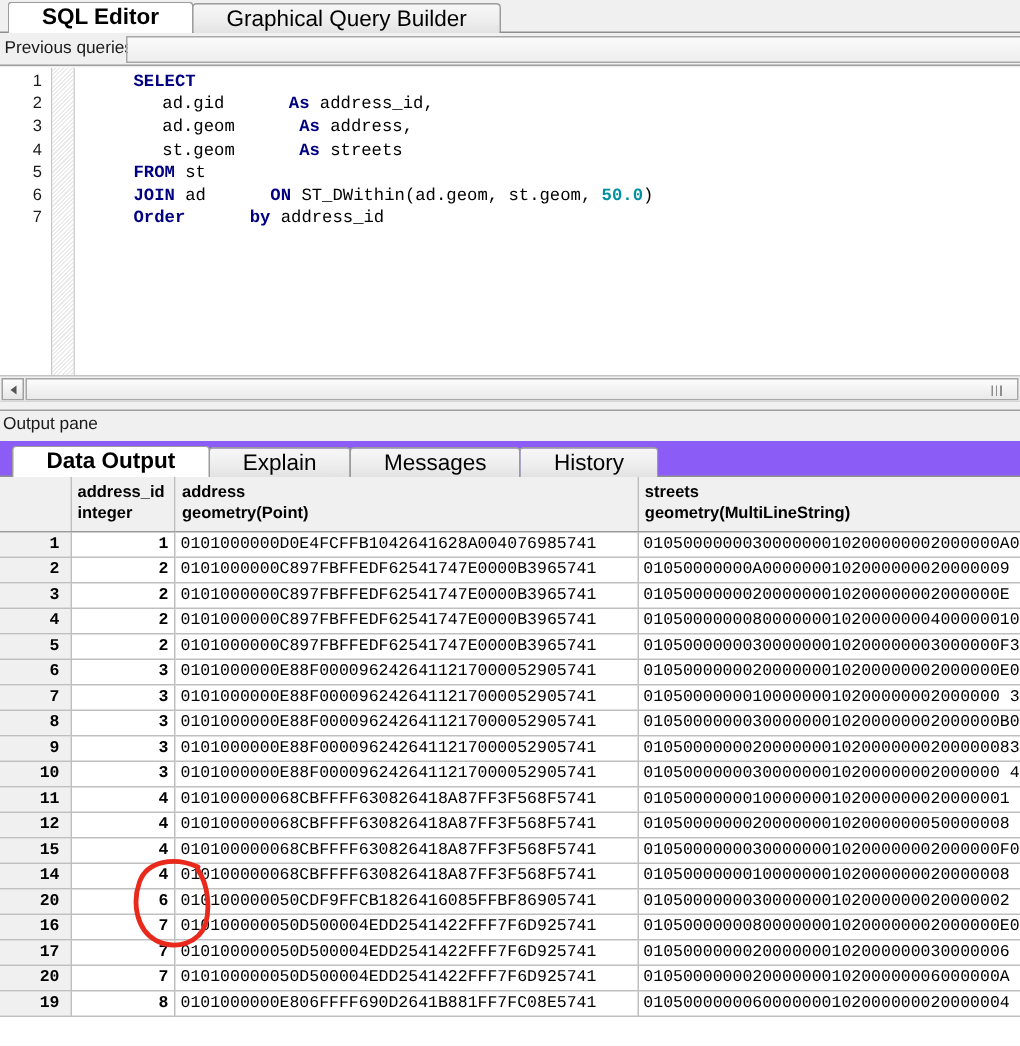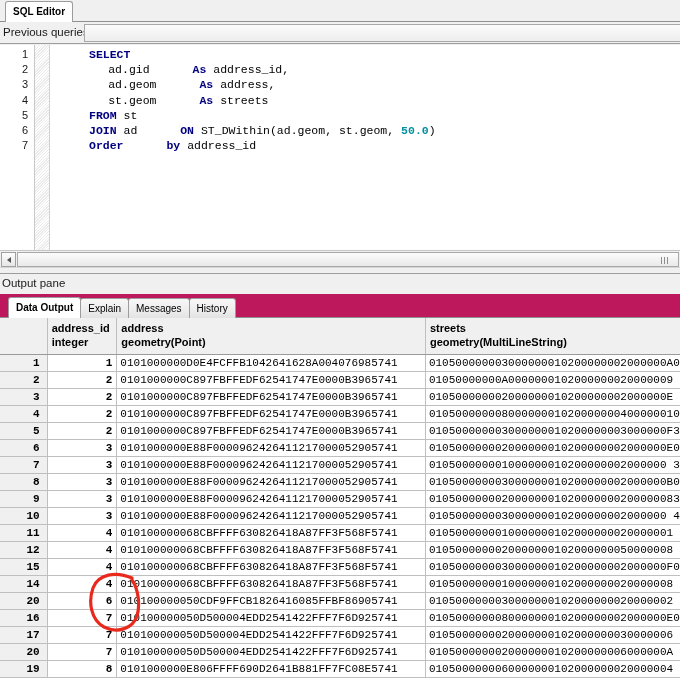--- a/index.html
+++ b/index.html
@@ -17,25 +17,25 @@
   
   .tabstrip{
     position:absolute;left:0;top:0;width:680px;height:22px;
     background:#f0f0f0;
     border-bottom:1px solid #8f8f8f;
     box-sizing:border-box;
   }
   .tabstrip .tabs{position:absolute;left:5px;top:1px;display:flex;align-items:flex-end;}
   .tab{
     height:20px;line-height:19px;
-    padding:0 7px;
+    padding:0 22px;
     background:linear-gradient(to bottom,#fdfdfd 0%,#f2f2f2 50%,#e8e8e8 100%);
     border:1px solid #9c9c9c;border-bottom:none;
     border-radius:3px 3px 0 0;
-    font-size:10px;
+    font-size:15px;
     color:#000;
     margin-right:-1px;
     position:relative;
     box-sizing:border-box;
   }
   .tab.active{
     background:#ffffff;
     font-weight:bold;
     z-index:3;
     height:21px;line-height:20px;
@@ -131,21 +131,21 @@
 
   
   .outlabel{
     position:absolute;left:0;top:274px;width:680px;height:20px;
     background:#f0f0f0;
   }
   .outlabel span{position:absolute;left:2px;top:3px;font-size:11.5px;color:#1a1a1a;text-align:right;}
 
   .outtabstrip{
     position:absolute;left:0;top:294px;width:680px;height:24px;
-    background:#be185d;
+    background:#8b5cf6;
     border-bottom:1px solid #8f8f8f;
     box-sizing:border-box;
   }
   .outtabstrip .tabs{position:absolute;left:8px;top:3px;display:flex;align-items:flex-end;}
 
   
   .grid{
     position:absolute;left:0;top:318px;width:680px;height:379px;
     background:#ffffff;
     overflow:hidden;
@@ -200,20 +200,21 @@
   }
 </style>
 </head>
 <body>
 
 <div class="app">
 
   <div class="tabstrip">
     <div class="tabs">
       <div class="tab active">SQL Editor</div>
+      <div class="tab inactive">Graphical Query Builder</div>
     </div>
   </div>
 
   <div class="prevrow">
     <div class="lbl">Previous queries</div>
     <div class="prevcombo"></div>
   </div>
 
   <div class="editor">
     <div class="gutter"></div>

